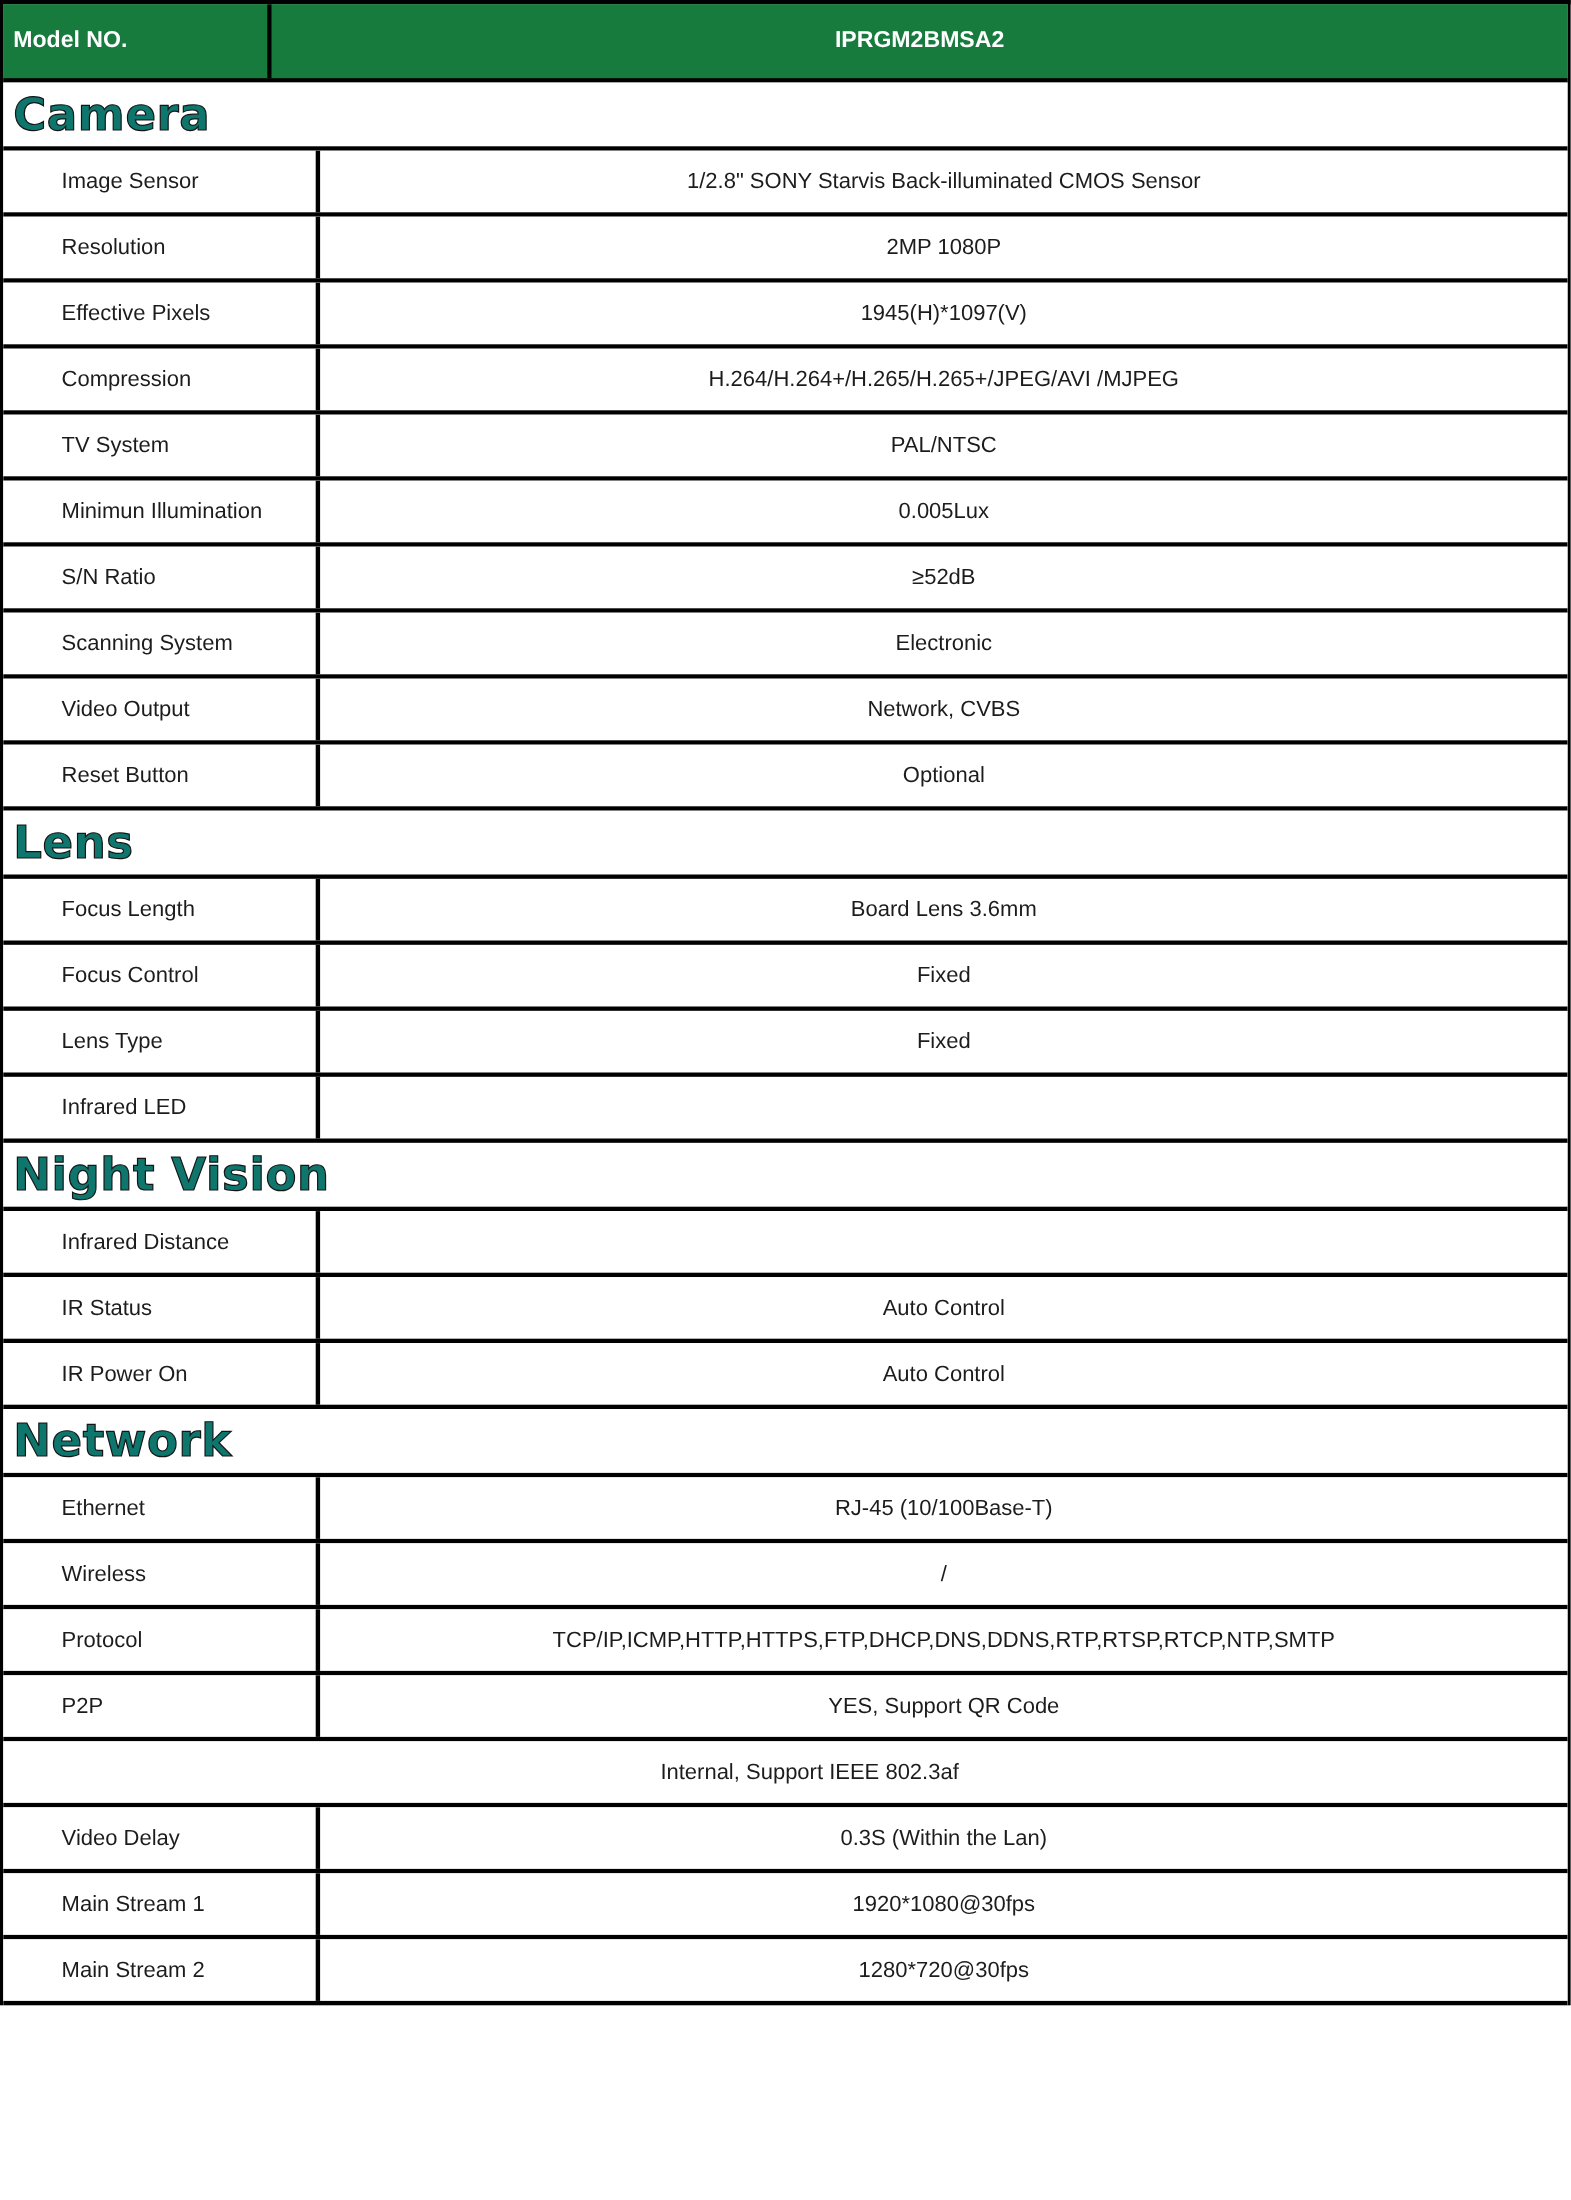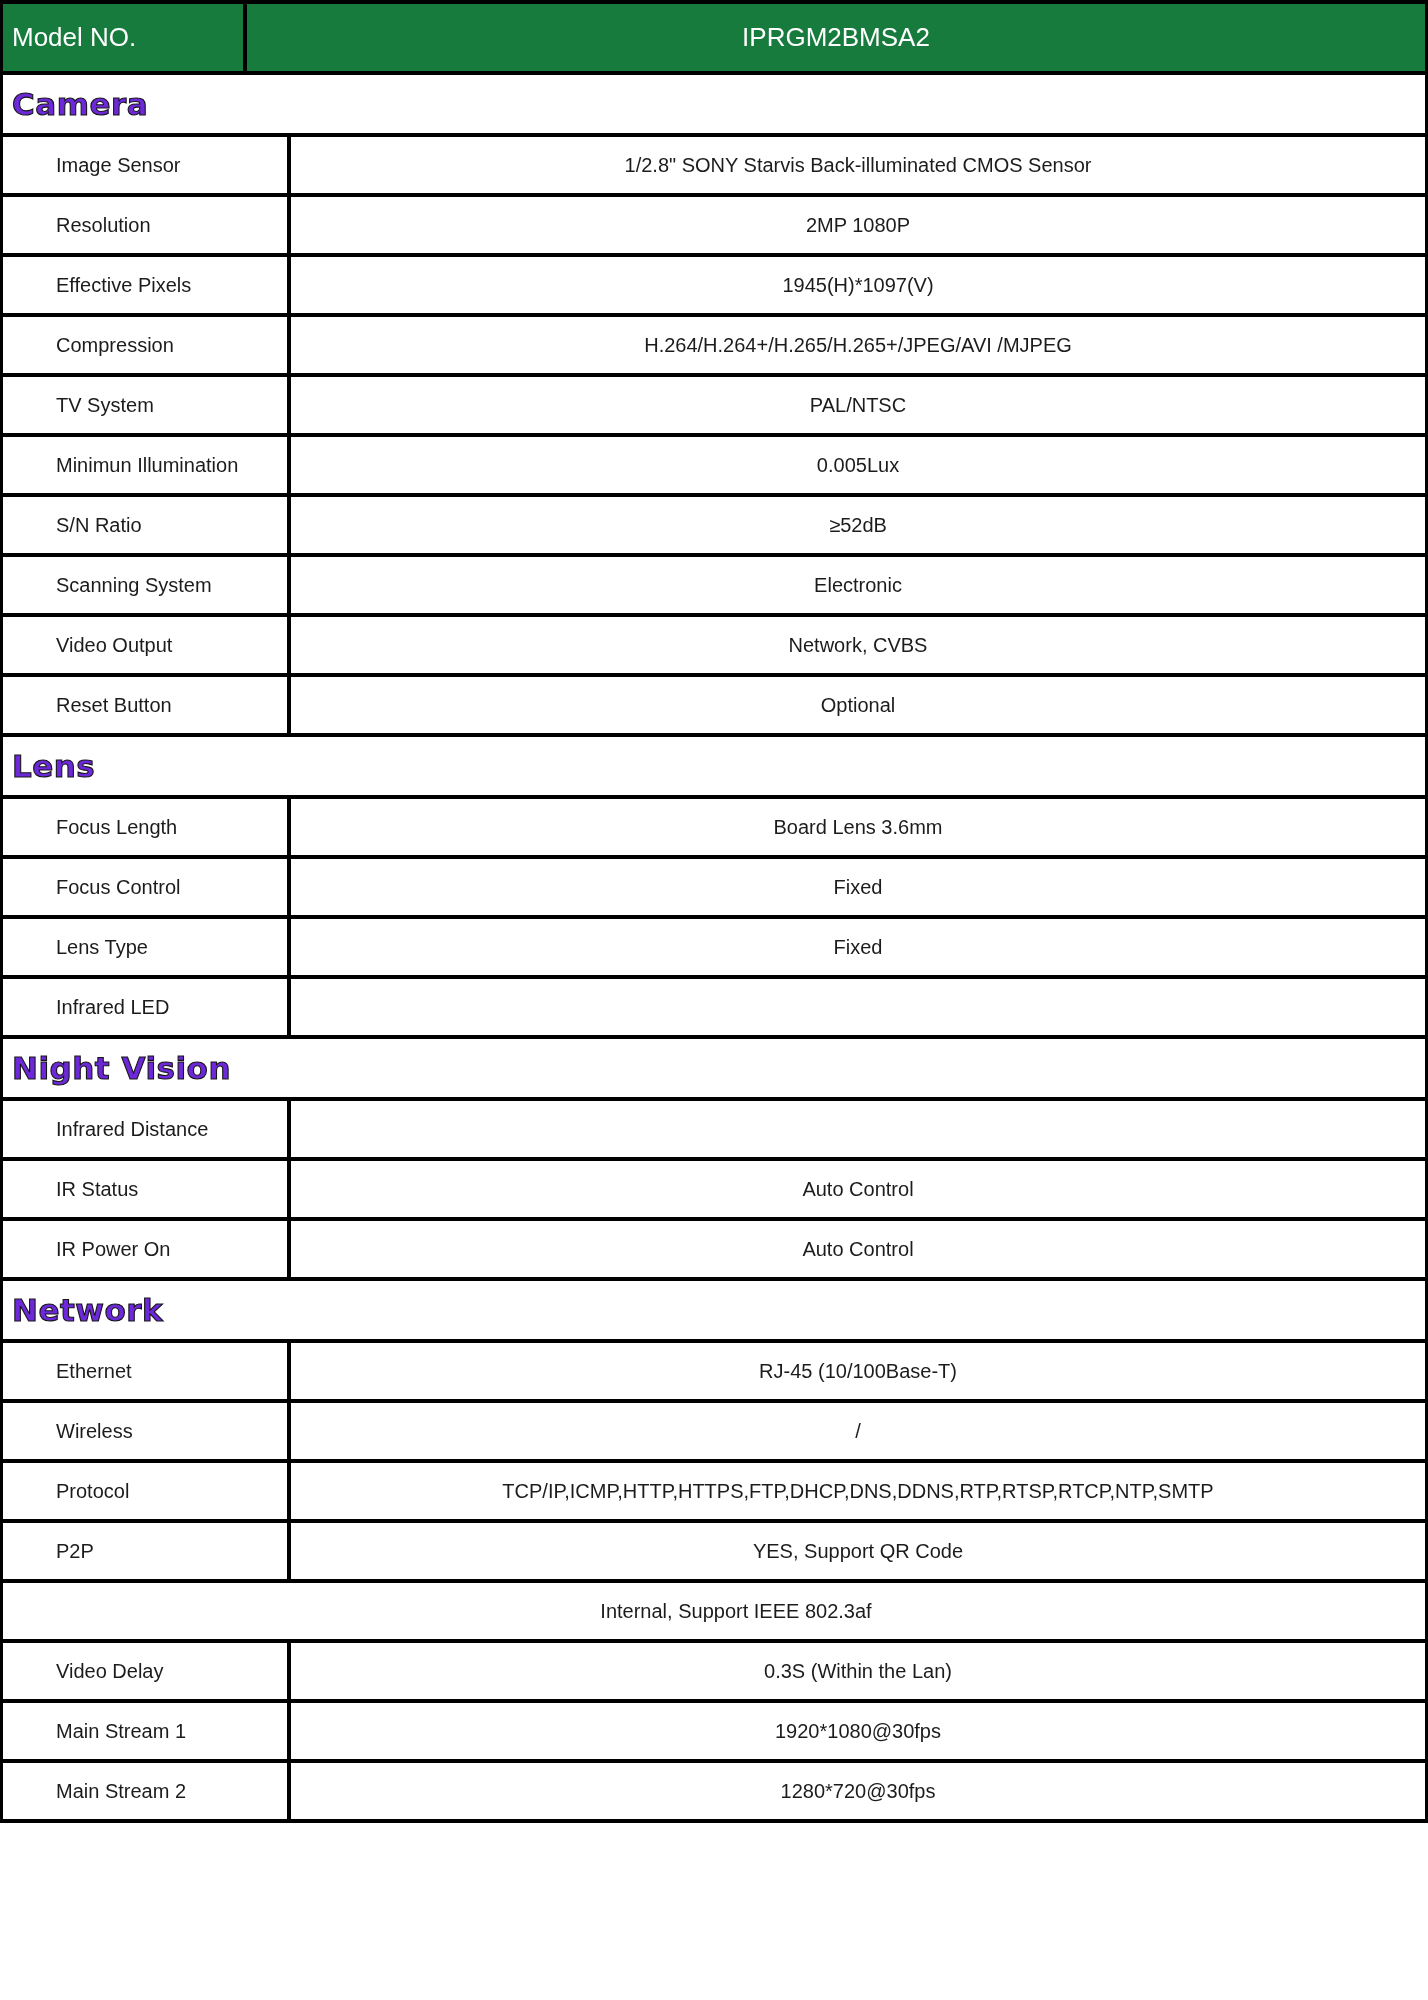--- a/index.html
+++ b/index.html
@@ -51,35 +51,35 @@
     padding: 0 10px;
     line-height: 1.15;
   }
   .header-row {
     height: 71px;
     background: var(--header-bg, #177B3E);
   }
   .header-row .label-cell,
   .header-row .value-cell {
     color: var(--header-text, #ffffff);
-    font-weight: normal;
-    font-size: 26px;
+    font-weight: bold;
+    font-size: 21px;
     background: var(--header-bg, #177B3E);
   }
   .section-row {
     height: 62px;
     align-items: center;
     padding-left: 9px;
   }
   .section-title {
     font-family: "DejaVu Sans", "Liberation Sans", sans-serif;
     font-weight: 900;
-    font-size: 31px;
+    font-size: 41px;
     letter-spacing: 0.5px;
-    color: #6d28d9;
+    color: #0f766e;
     text-align: right;
     -webkit-text-stroke: 1.1px #151515;
   }
   .data-row {
     height: 60px;
     padding-left: 44px;
   }
 </style>
 </head>
 <body>

